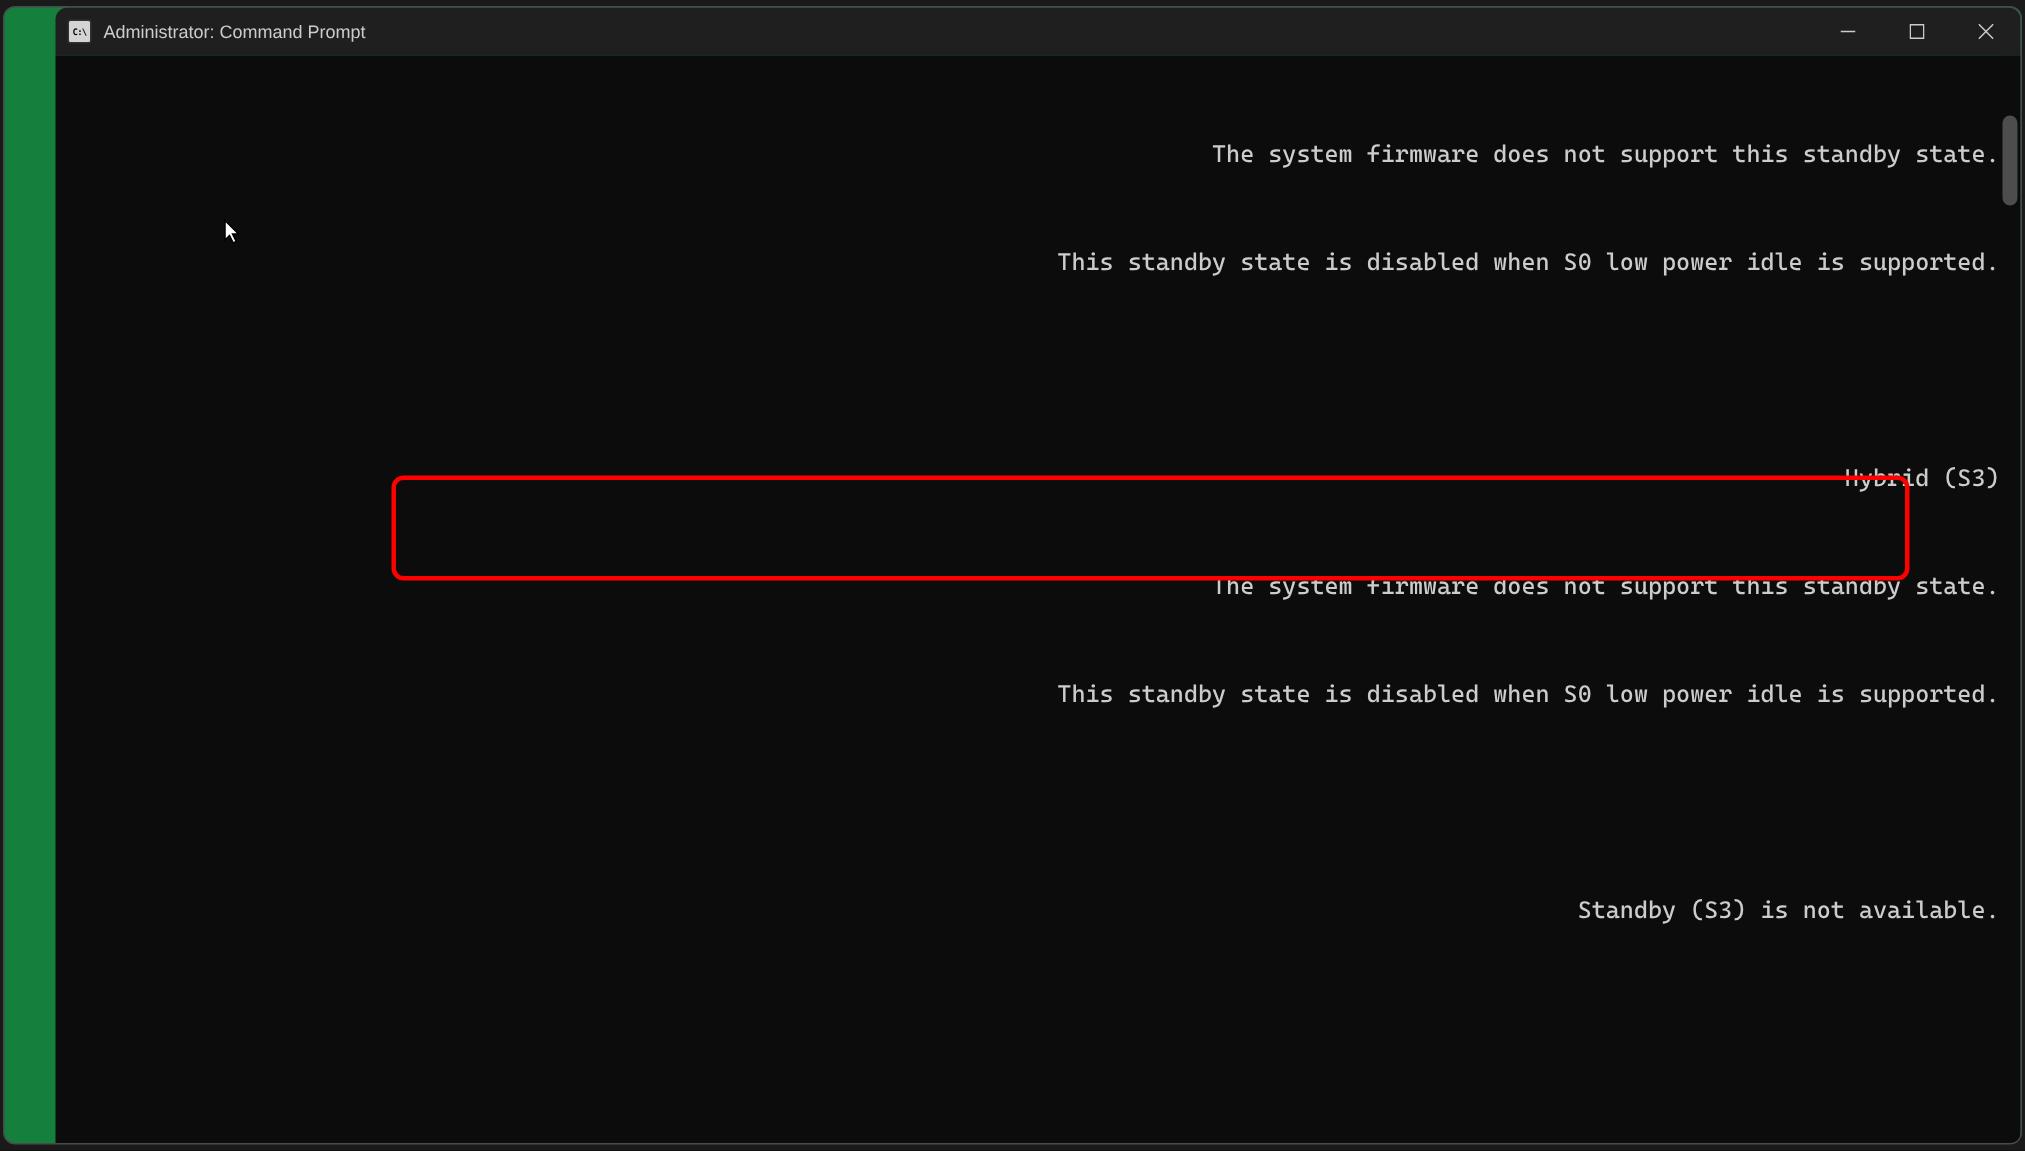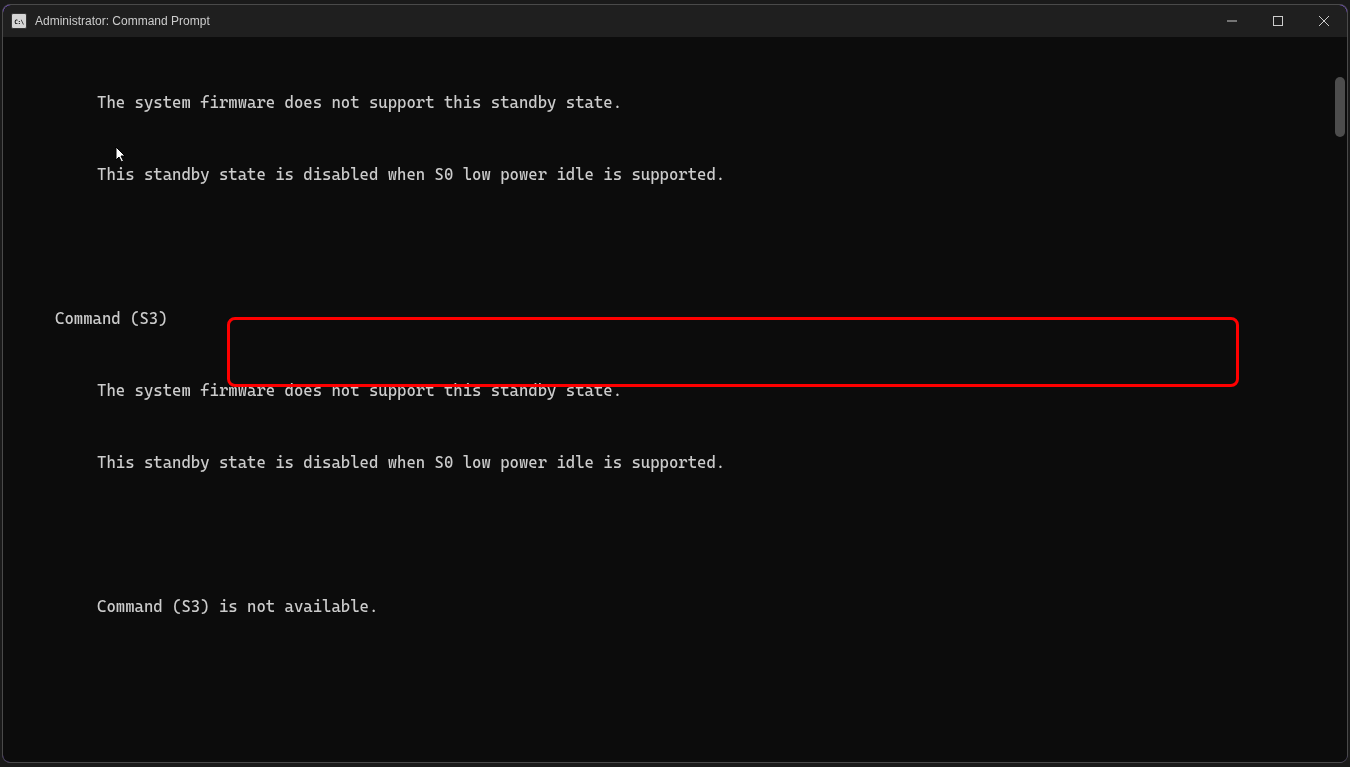--- a/index.html
+++ b/index.html
@@ -11,27 +11,28 @@
       background: #1a1a1a;
       width: 1350px;
       height: 767px;
       overflow: hidden;
       font-family: 'Segoe UI', Tahoma, sans-serif;
     }
     .window {
       width: 1346px;
       height: 759px;
       margin: 4px 2px;
-      background: #8b5cf6;
+      background: #15803d;
       border: 1px solid #4a4a4a;
       border-radius: 8px;
       display: flex;
       flex-direction: column;
       overflow: hidden;
       position: relative;
+      padding-left: 34px;
     }
     .titlebar {
       height: 32px;
       background: #1f1f1f;
       display: flex;
       align-items: center;
       padding-left: 8px;
       border-top-left-radius: 8px;
       border-top-right-radius: 8px;
     }
@@ -74,20 +75,21 @@
       height: 10px;
       stroke: currentColor;
       fill: none;
       stroke-width: 1;
     }
     .terminal-area {
       flex: 1;
       position: relative;
       background: #0c0c0c;
       overflow: hidden;
+      text-align: right;
     }
     .terminal-content {
       font-family: 'Cascadia Mono', 'Consolas', monospace;
       font-size: 16px;
       line-height: 24px;
       color: #cccccc;
       white-space: pre;
       padding: 0;
       position: absolute;
       top: 6px;
@@ -172,25 +174,25 @@
           </svg>
       </div>
     </div>
   </div>
 
   <div class="terminal-area">
     <div class="terminal-content">
       <div class="terminal-line indent2">The system firmware does not support this standby state.</div>
       <div class="terminal-line indent2">This standby state is disabled when S0 low power idle is supported.</div>
       <div class="blank-line"></div>
-      <div class="terminal-line indent1">Command (S3)</div>
+      <div class="terminal-line indent1">Hybrid (S3)</div>
       <div class="terminal-line indent2">The system firmware does not support this standby state.</div>
       <div class="terminal-line indent2">This standby state is disabled when S0 low power idle is supported.</div>
       <div class="blank-line"></div>
-      <div class="terminal-line indent2">Command (S3) is not available.</div>
+      <div class="terminal-line indent2">Standby (S3) is not available.</div>
       
       
       
     </div>
 
     <div class="highlight-box"></div>
 
     <div class="cursor-pointer">
       <svg viewBox="0 0 14 18" width="14" height="18">
         <path d="M1 1 L1 14 L4 11 L6.5 16 L8.5 15 L6 10 L10 10 Z" fill="#ffffff" stroke="#000000" stroke-width="1"></path>

